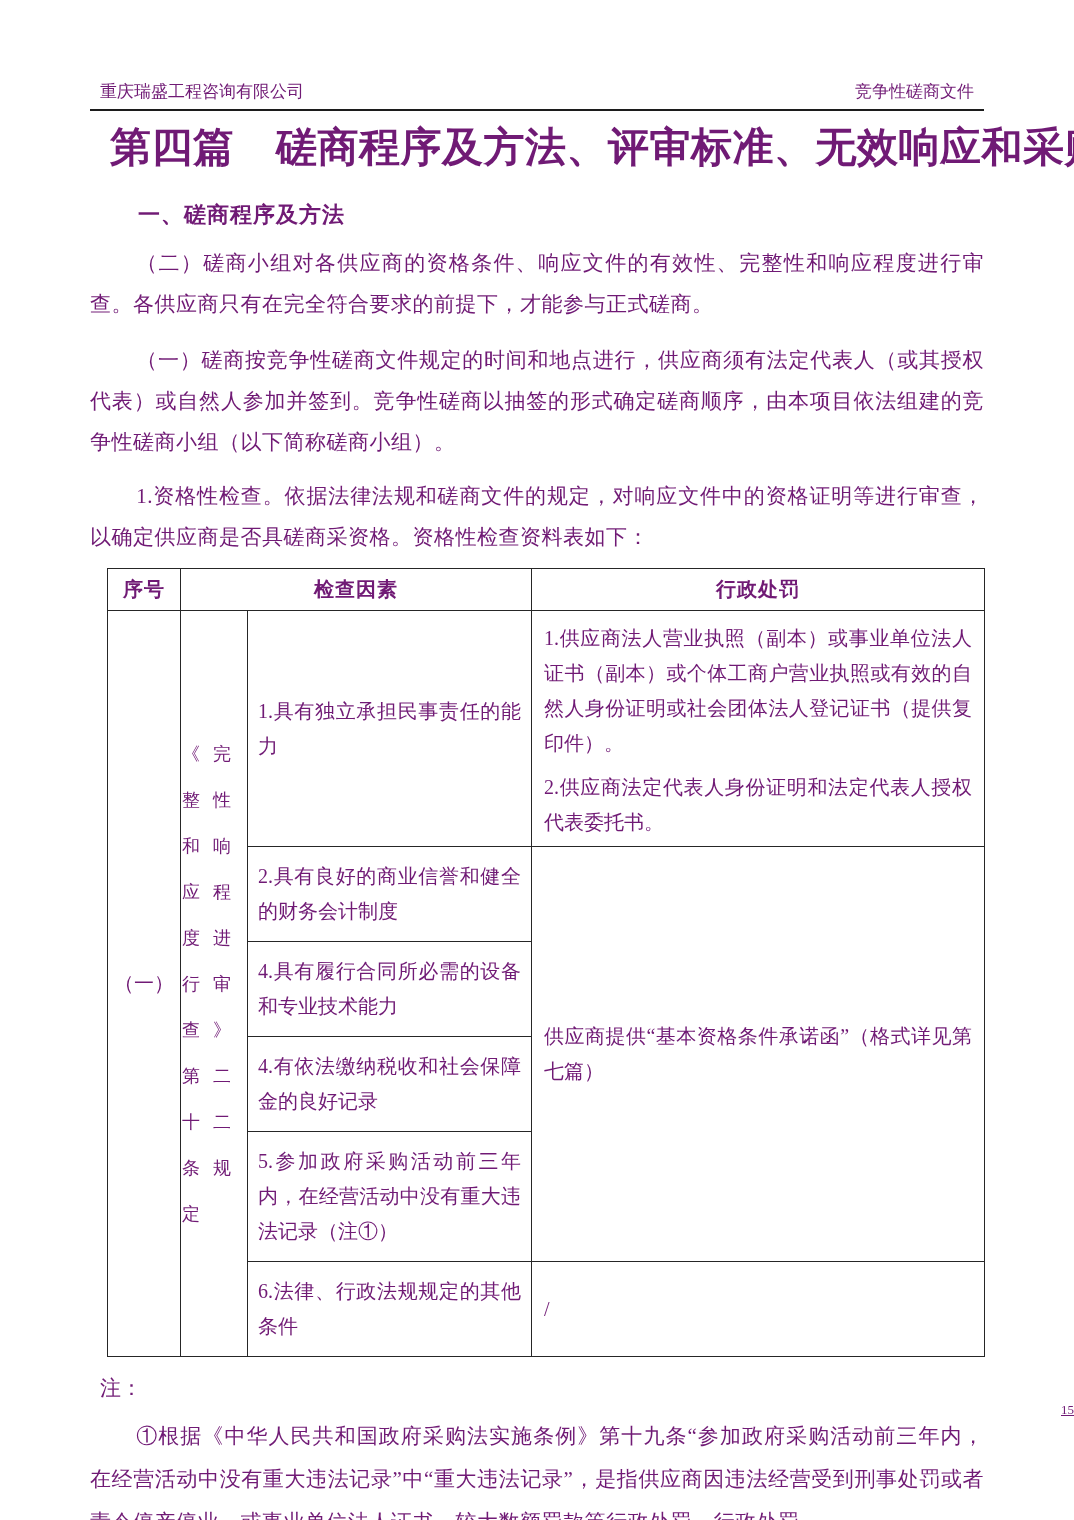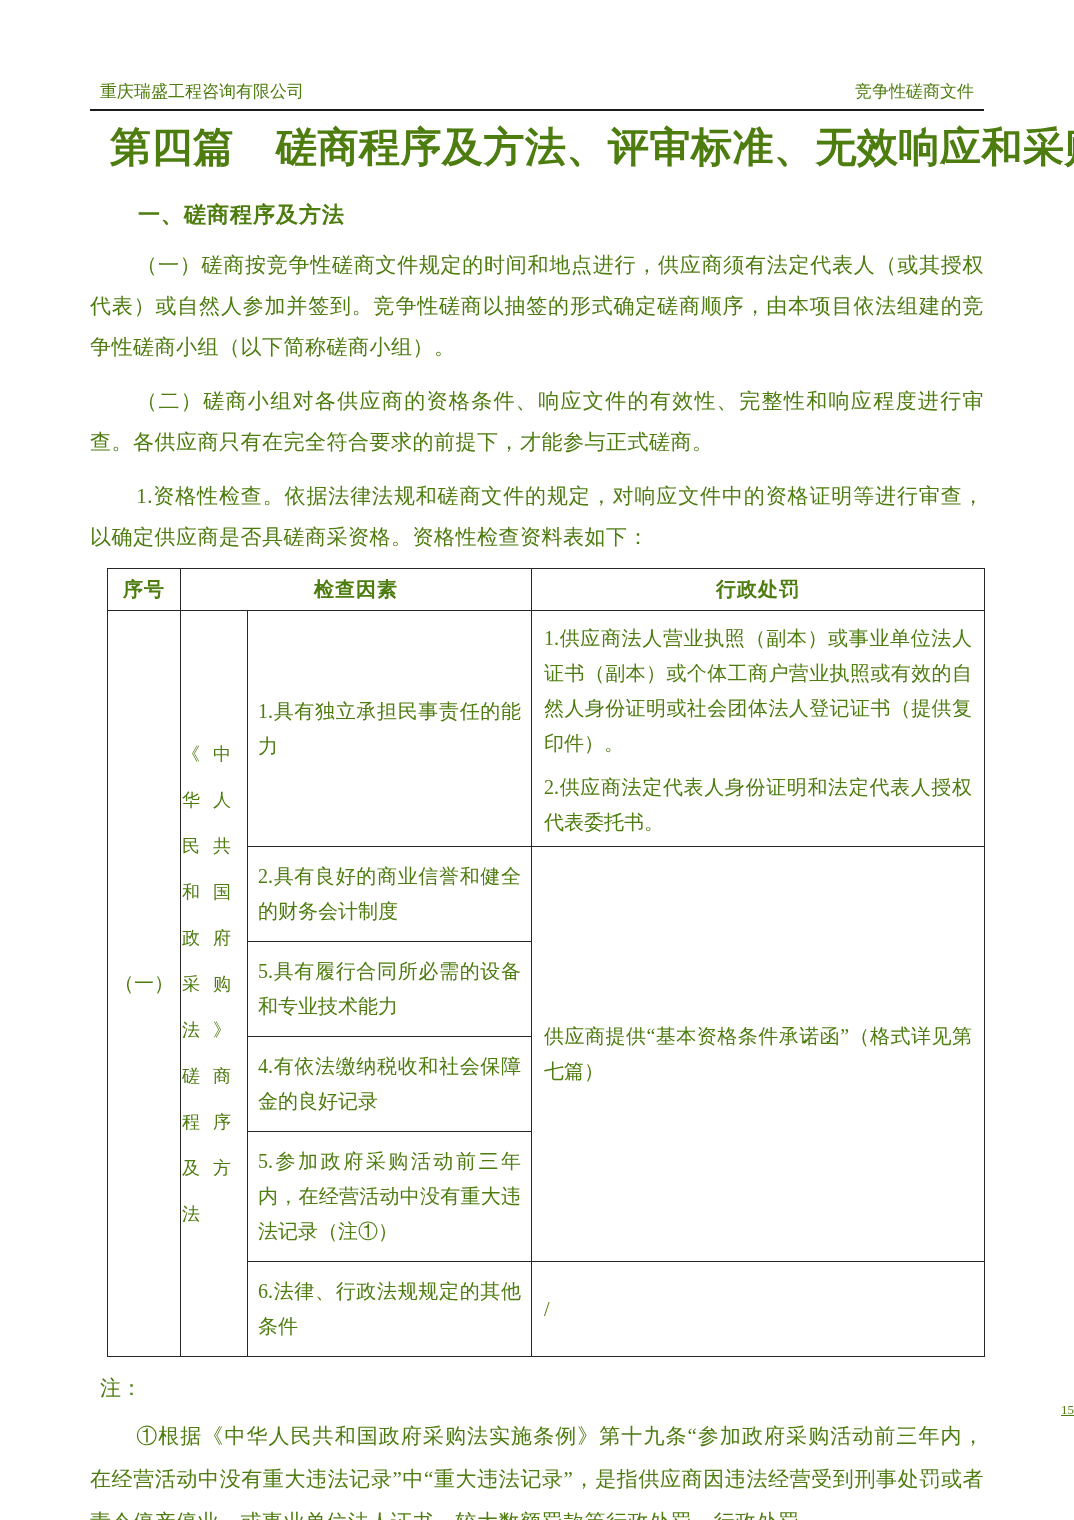--- a/index.html
+++ b/index.html
@@ -5,21 +5,21 @@
   * { margin: 0; padding: 0; box-sizing: border-box; }
   html, body { background: #e8e8e8; }
   body { font-family: "Liberation Serif", "DejaVu Serif", serif; }
 
   .page {
     position: relative;
     width: 1074px;
     height: 1520px;
     margin: 0 auto;
     background: #ffffff;
-    color: #4d7c0f;
+    color: #701a75;
     overflow: hidden;
   }
   .content {
     padding: 82px 90px 0 90px;
   }
 
   
   .doc-header {
     display: flex;
     justify-content: space-between;
@@ -155,54 +155,54 @@
 
     <div class="doc-header">
       <span>重庆瑞盛工程咨询有限公司</span>
       <span>竞争性磋商文件</span>
     </div>
 
     <div class="chapter-title">第四篇　磋商程序及方法、评审标准、无效响应和采购终止</div>
 
     <div class="section-heading">一、磋商程序及方法</div>
 
+    <p class="para">（二）磋商小组对各供应商的资格条件、响应文件的有效性、完整性和响应程度进行审查。各供应商只有在完全符合要求的前提下，才能参与正式磋商。</p>
     <p class="para first">（一）磋商按竞争性磋商文件规定的时间和地点进行，供应商须有法定代表人（或其授权代表）或自然人参加并签到。竞争性磋商以抽签的形式确定磋商顺序，由本项目依法组建的竞争性磋商小组（以下简称磋商小组）。</p>
-    <p class="para">（二）磋商小组对各供应商的资格条件、响应文件的有效性、完整性和响应程度进行审查。各供应商只有在完全符合要求的前提下，才能参与正式磋商。</p>
     <p class="para">1.资格性检查。依据法律法规和磋商文件的规定，对响应文件中的资格证明等进行审查，以确定供应商是否具磋商采资格。资格性检查资料表如下：</p>
 
     <table class="qual-table">
       <colgroup>
         <col class="c-no">
           <col class="c-law">
           <col class="c-factor">
           <col class="c-detail">
       </colgroup>
       <tbody>
         <tr>
           <td class="th-cell">序号</td>
           <td class="th-cell" colspan="2">检查因素</td>
           <td class="th-cell">行政处罚</td>
         </tr>
         <tr class="r1">
           <td class="group-no-cell" rowspan="6">（一）</td>
           <td class="law-cell" rowspan="6">
-            <div class="law-text">《中华人民共和国政府采购法》磋商程序及方法</div>
+            <div class="law-text">《完整性和响应程度进行审查》第二十二条规定</div>
           </td>
           <td class="factor-cell">1.具有独立承担民事责任的能力</td>
           <td class="detail-cell top">
             <p>1.供应商法人营业执照（副本）或事业单位法人证书（副本）或个体工商户营业执照或有效的自然人身份证明或社会团体法人登记证书（提供复印件）。</p>
             <p>2.供应商法定代表人身份证明和法定代表人授权代表委托书。</p>
           </td>
         </tr>
         <tr class="r2">
           <td class="factor-cell">2.具有良好的商业信誉和健全的财务会计制度</td>
           <td class="detail-cell" rowspan="4">供应商提供“基本资格条件承诺函”（格式详见第七篇）</td>
         </tr>
         <tr class="r3">
-          <td class="factor-cell">5.具有履行合同所必需的设备和专业技术能力</td>
+          <td class="factor-cell">4.具有履行合同所必需的设备和专业技术能力</td>
         </tr>
         <tr class="r4">
           <td class="factor-cell">4.有依法缴纳税收和社会保障金的良好记录</td>
         </tr>
         <tr class="r5">
           <td class="factor-cell">5.参加政府采购活动前三年内，在经营活动中没有重大违法记录（注①）</td>
         </tr>
         <tr class="r6">
           <td class="factor-cell">6.法律、行政法规规定的其他条件</td>
           <td class="detail-cell">/</td>

